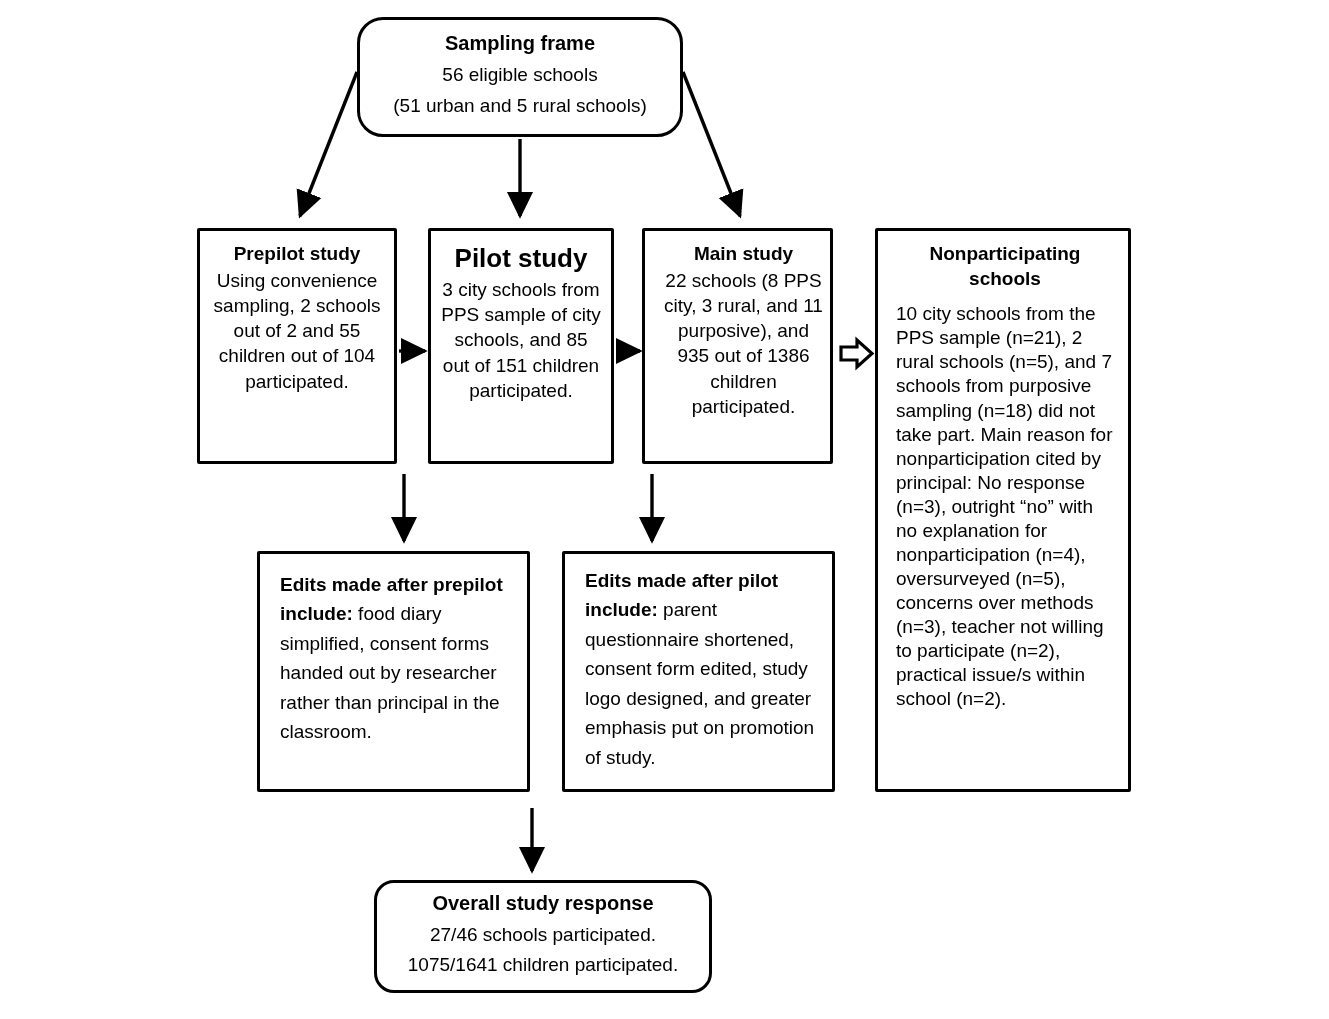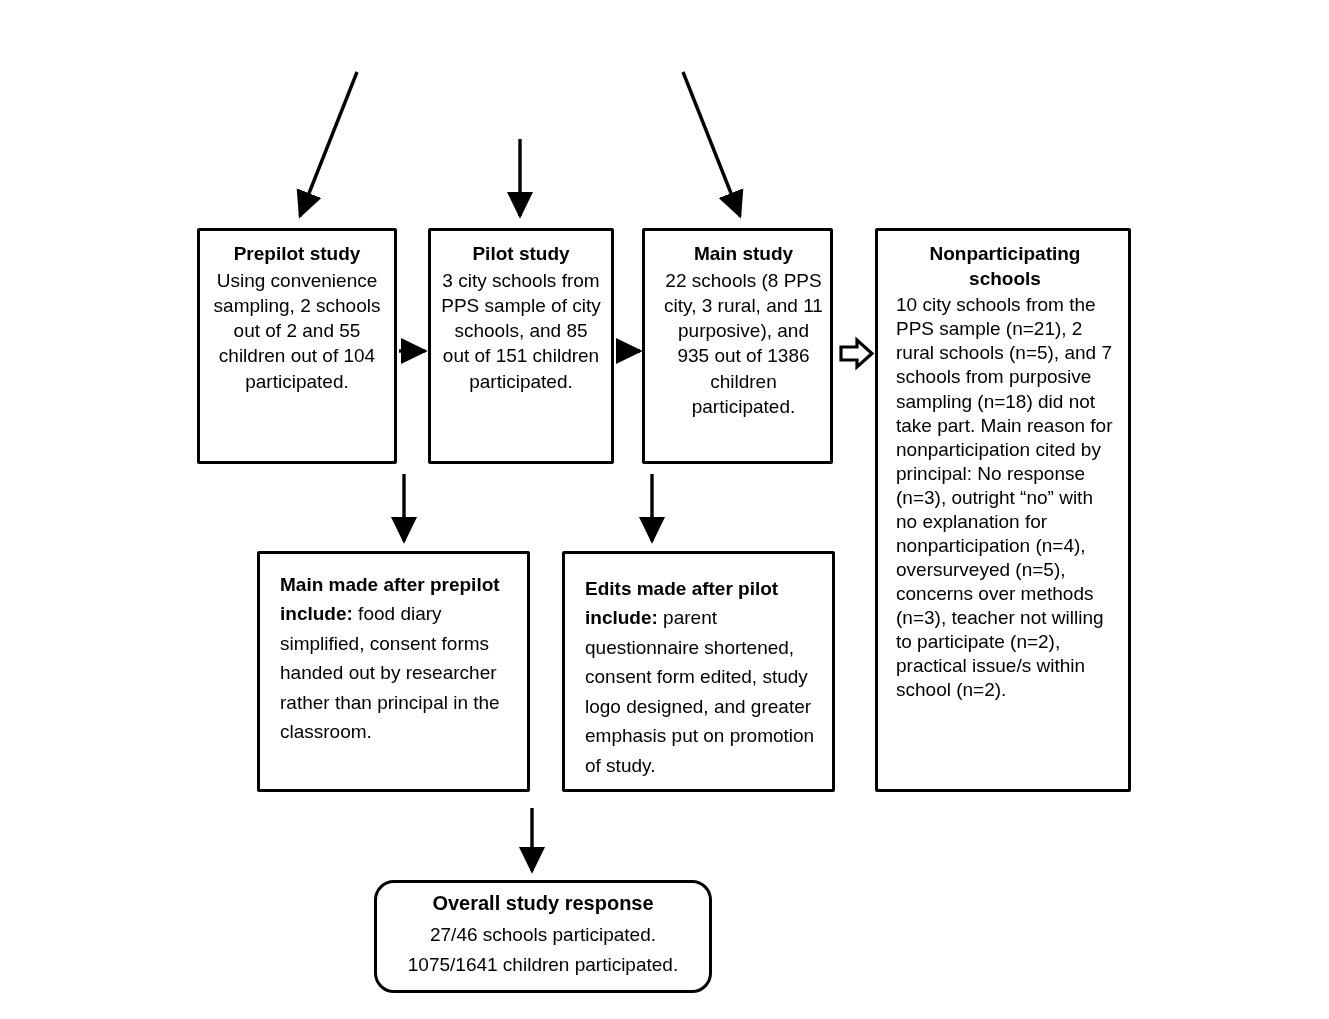--- a/index.html
+++ b/index.html
@@ -61,48 +61,48 @@
     left: 197px; top: 228px; width: 200px; height: 236px;
     padding: 11px 10px 8px 10px;
   }
   #node-prepilot .title { font-size: 19px; margin-bottom: 1px; }
   #node-prepilot .body  { font-size: 19px; line-height: 1.33; }
 
   #node-pilot {
     left: 428px; top: 228px; width: 186px; height: 236px;
     padding: 11px 8px 8px 8px;
   }
-  #node-pilot .title { font-size: 19px; margin-bottom: 1px; }
+  #node-pilot .title { font-size: 26px; margin-bottom: 1px; }
   #node-pilot .body  { font-size: 19px; line-height: 1.33; }
 
   #node-main {
     left: 642px; top: 228px; width: 191px; height: 236px;
     padding: 11px 6px 8px 18px;
   }
   #node-main .title { font-size: 19px; margin-bottom: 1px; }
   #node-main .body  { font-size: 19px; line-height: 1.33; }
 
   
   #node-nonparticipating {
     left: 875px; top: 228px; width: 256px; height: 564px;
     padding: 11px 14px 8px 18px;
   }
-  #node-nonparticipating .title { font-size: 19px; margin-bottom: 2px; }
+  #node-nonparticipating .title { font-size: 19px; margin-bottom: 11px; }
   #node-nonparticipating .body  {
     font-size: 19px; line-height: 1.265; text-align: left; width: 100%;
   }
 
   
   #node-edits-prepilot {
     left: 257px; top: 551px; width: 273px; height: 241px;
     padding: 16px 16px 8px 20px;
   }
   #node-edits-pilot {
     left: 562px; top: 551px; width: 273px; height: 241px;
-    padding: 20px 16px 8px 20px;
+    padding: 12px 16px 8px 20px;
   }
   .edits-text {
     font-size: 19px;
     line-height: 1.55;
     text-align: left;
     width: 100%;
   }
   .edits-text b { font-weight: bold; }
 
   
@@ -158,20 +158,27 @@
 
     <g>
       <line x1="652" y1="474" x2="652" y2="541" stroke="#000000" stroke-width="3.4" marker-end="url(#arrowSolid)"></line>
     </g>
 
     <g>
       <line x1="532" y1="808" x2="532" y2="871" stroke="#000000" stroke-width="3.4" marker-end="url(#arrowSolid)"></line>
     </g>
   </svg>
 
+  <div class="node" id="node-sampling-frame">
+    <div class="title">Sampling frame</div>
+    <div class="body">
+      <div class="line">56 eligible schools</div>
+      <div class="line">(51 urban and 5 rural schools)</div>
+    </div>
+  </div>
 
   <div class="node" id="node-prepilot">
     <div class="title">Prepilot study</div>
     <div class="body">Using convenience sampling, 2 schools out of 2 and 55 children out of 104 participated.</div>
   </div>
 
   <div class="node" id="node-pilot">
     <div class="title">Pilot study</div>
     <div class="body">3 city schools from PPS sample of city schools, and 85 out of 151 children participated.</div>
   </div>
@@ -180,21 +187,21 @@
     <div class="title">Main study</div>
     <div class="body">22 schools (8 PPS city, 3 rural, and 11 purposive), and 935 out of 1386 children participated.</div>
   </div>
 
   <div class="node" id="node-nonparticipating">
     <div class="title">Nonparticipating schools</div>
     <div class="body">10 city schools from the PPS sample (n=21), 2 rural schools (n=5), and 7 schools from purposive sampling (n=18) did not take part. Main reason for nonparticipation cited by principal: No response (n=3), outright “no” with no explanation for nonparticipation (n=4), oversurveyed (n=5), concerns over methods (n=3), teacher not willing to participate (n=2), practical issue/s within school (n=2).</div>
   </div>
 
   <div class="node left-align" id="node-edits-prepilot">
-    <div class="edits-text"><b>Main made after prepilot include:</b><span> food diary simplified, consent forms handed out by researcher rather than principal in the classroom.</span></div>
+    <div class="edits-text"><b>Edits made after prepilot include:</b><span> food diary simplified, consent forms handed out by researcher rather than principal in the classroom.</span></div>
   </div>
 
   <div class="node left-align" id="node-edits-pilot">
     <div class="edits-text"><b>Edits made after pilot include:</b><span> parent questionnaire shortened, consent form edited, study logo designed, and greater emphasis put on promotion of study.</span></div>
   </div>
 
   <div class="node" id="node-overall">
     <div class="title">Overall study response</div>
     <div class="body">
       <div class="line">27/46 schools participated.</div>

